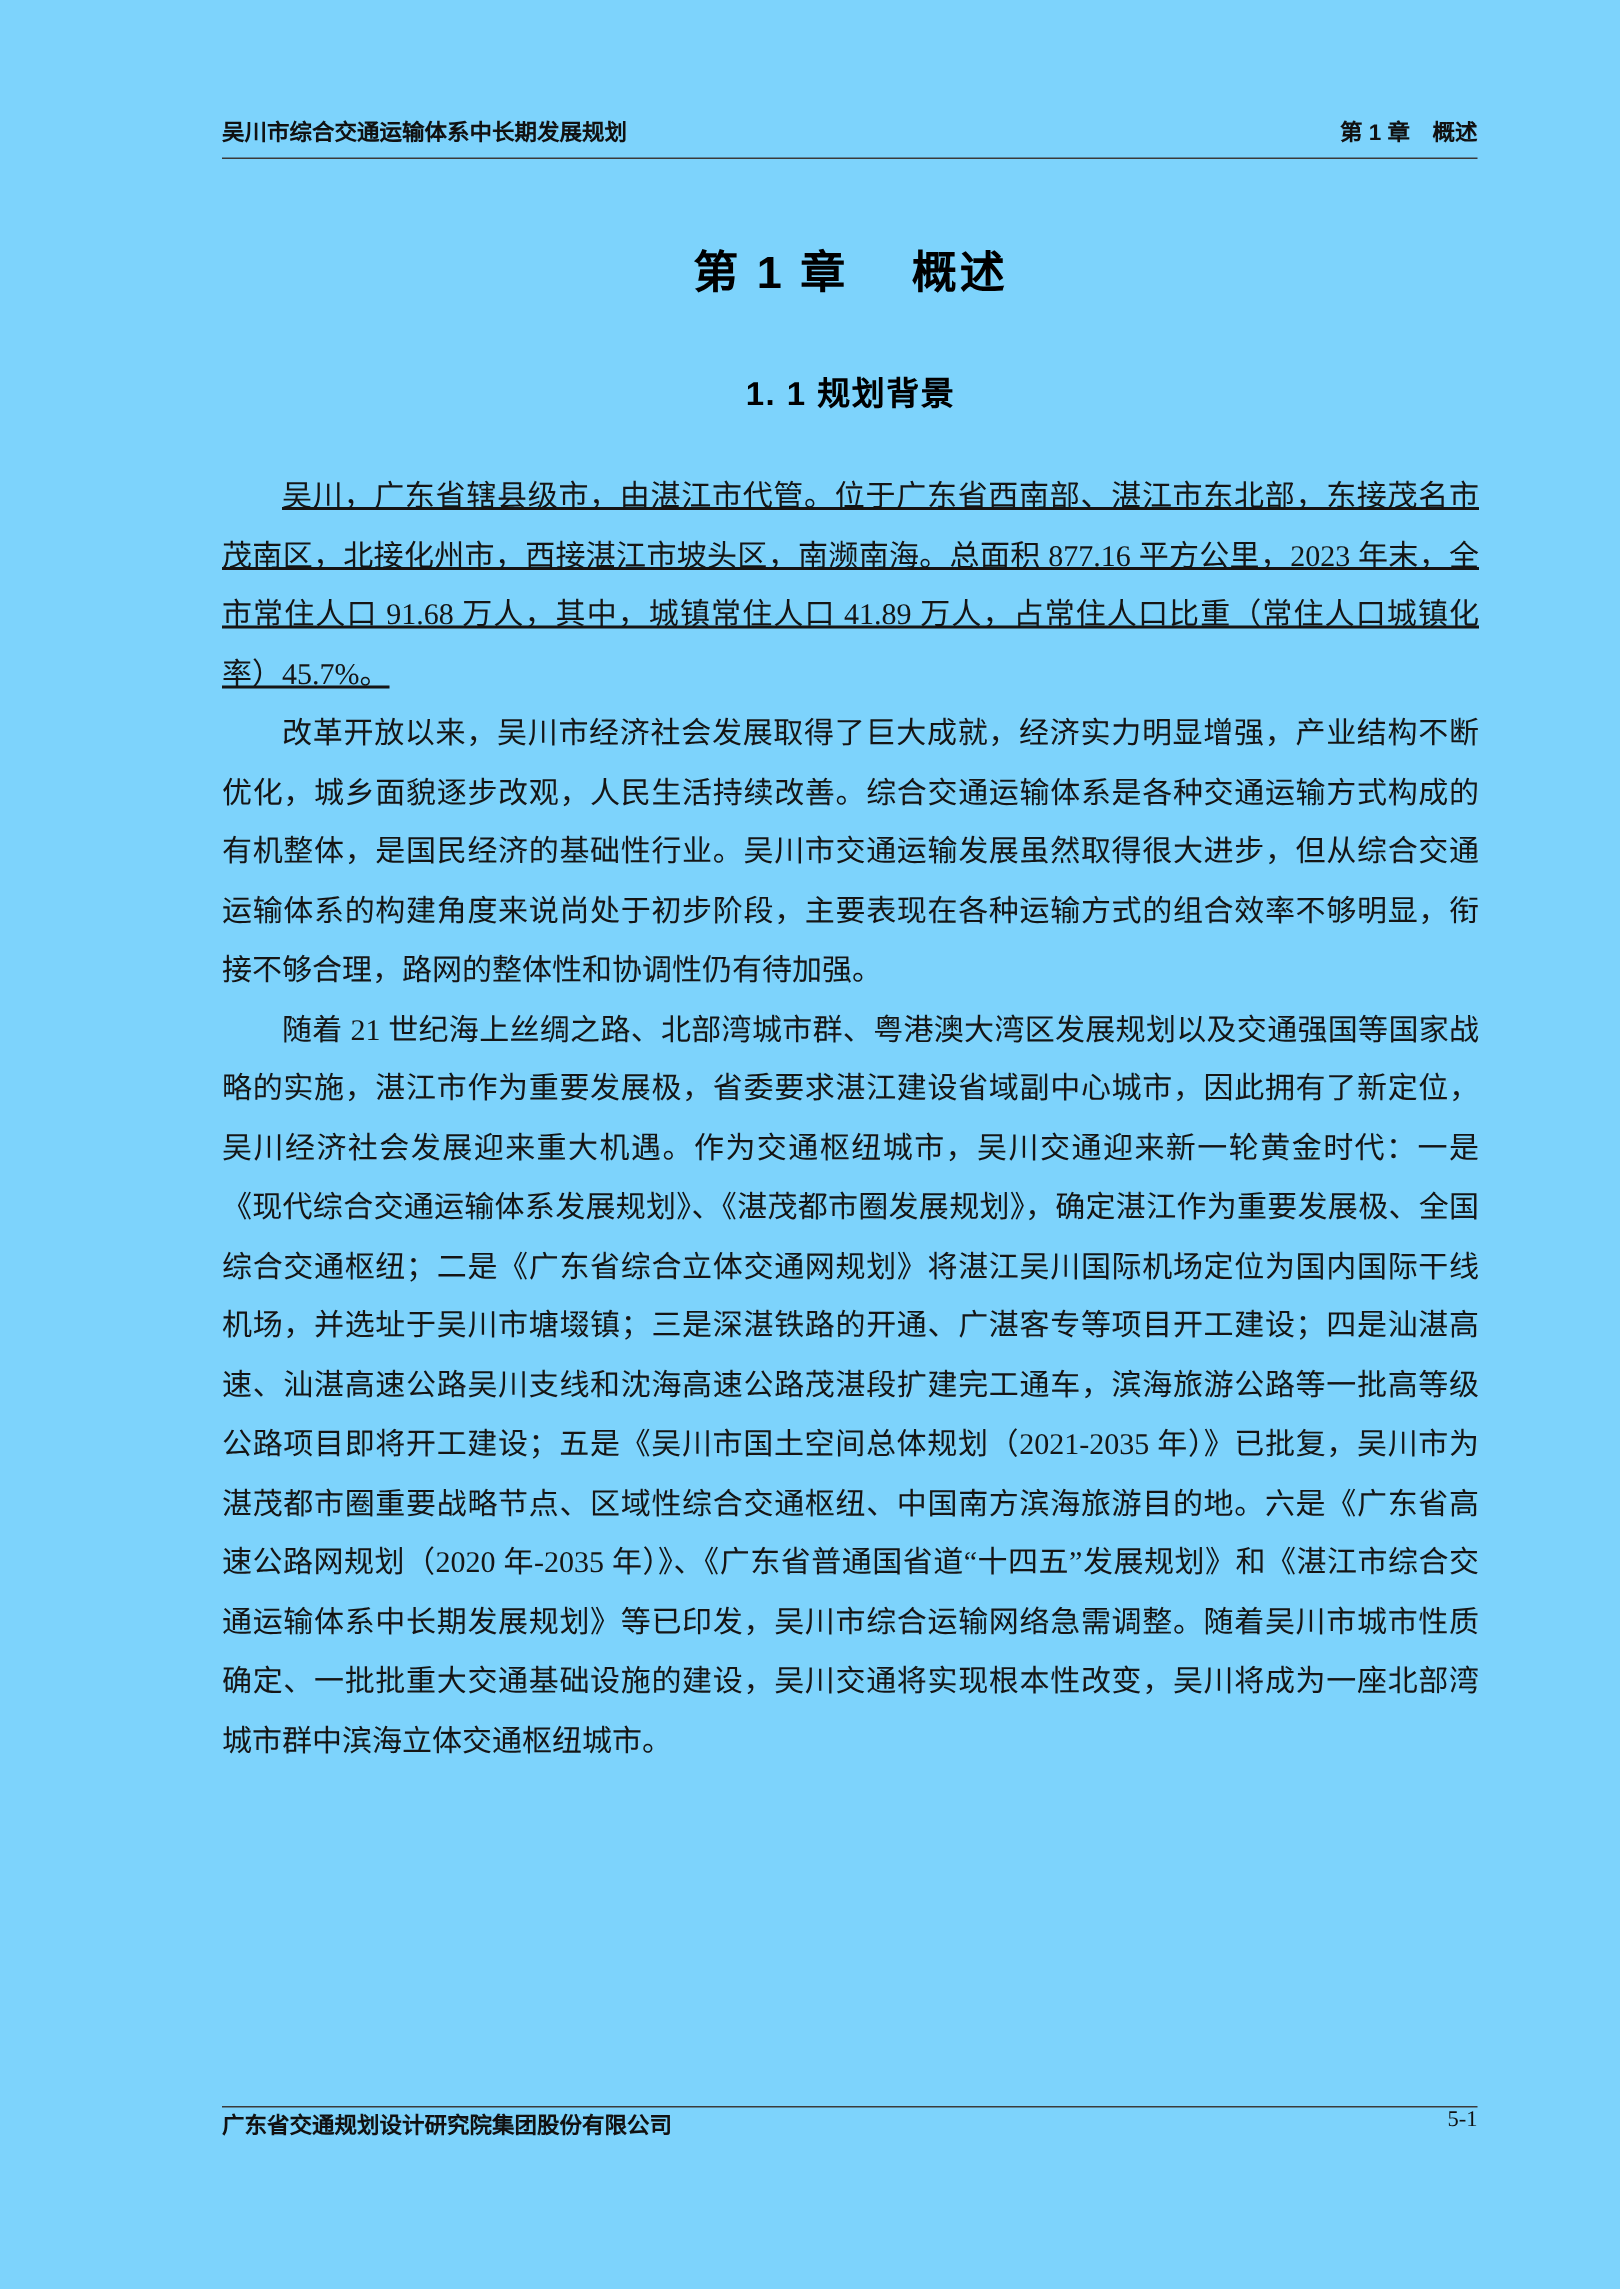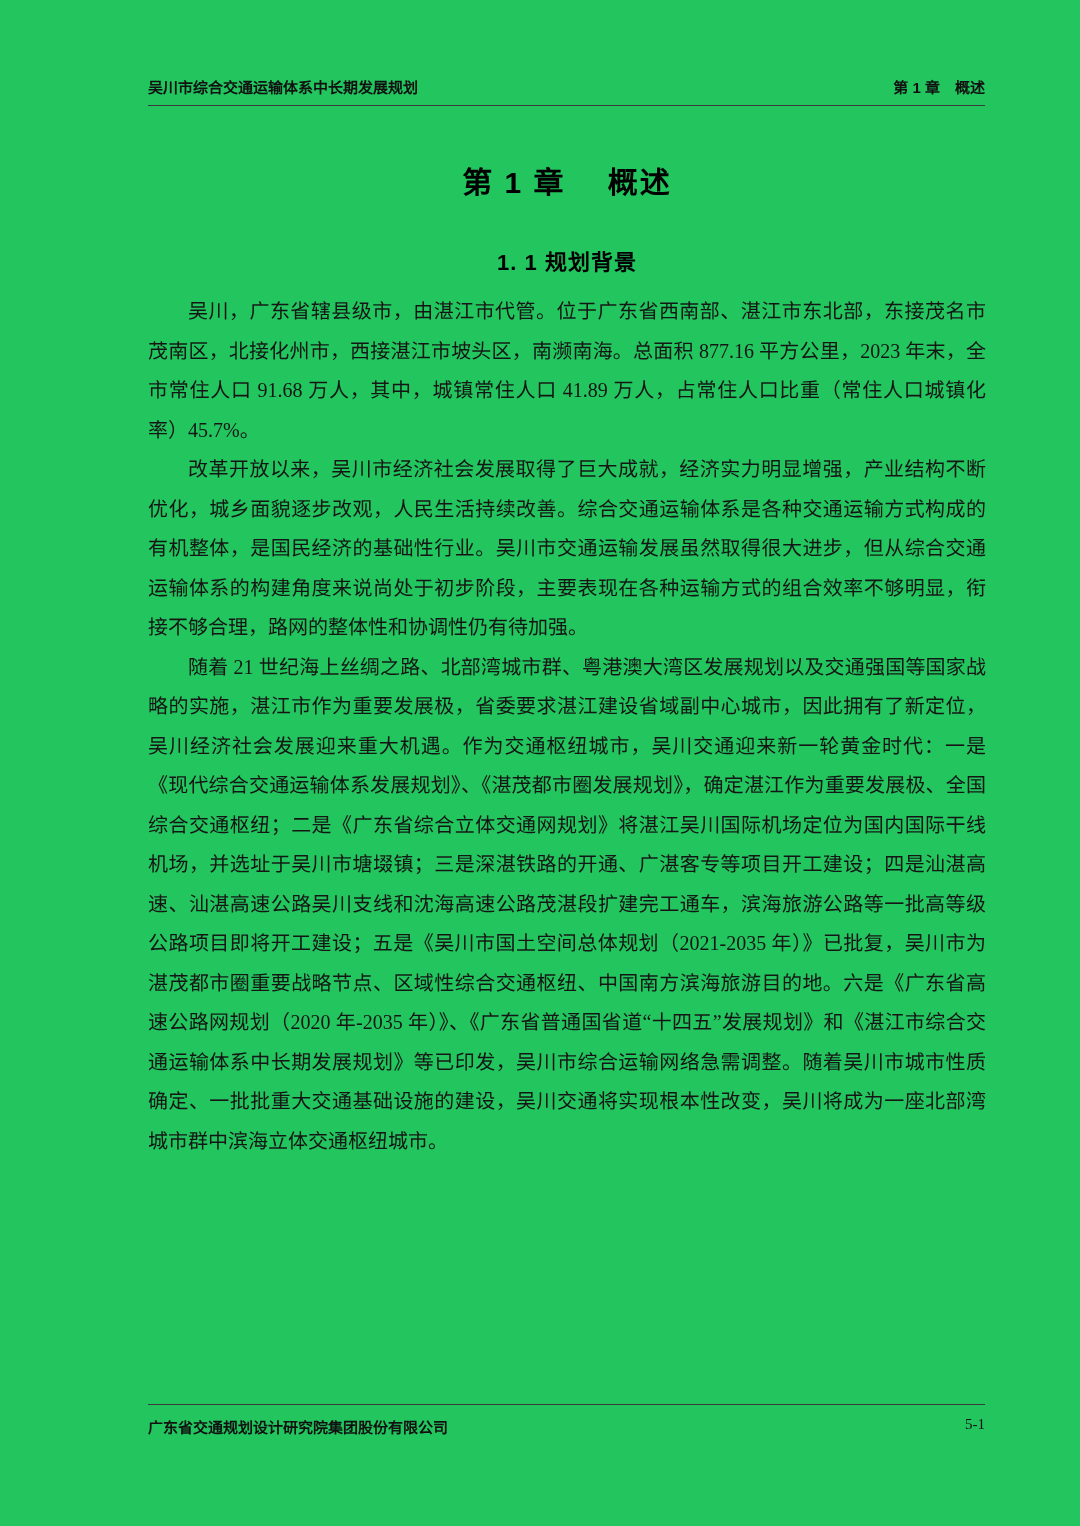--- a/index.html
+++ b/index.html
@@ -2,21 +2,21 @@
 <html lang="zh-CN"><head>
 <meta charset="utf-8">
 <style>
   * { box-sizing: border-box; }
   html, body { margin: 0; padding: 0; background: #ffffff; }
 
   .page {
     position: relative;
     width: 1080px;
     height: 1526px;
-    background: #22c55e;
+    background: #7dd3fc;
     margin: 0 auto;
     font-family: "Liberation Serif", "DejaVu Serif", serif;
     color: #1c1c1c;
     overflow: hidden;
   }
 
   
   .page-header {
     position: absolute;
     top: 76px;
@@ -66,33 +66,32 @@
   .body-para {
     margin: 0;
     font-size: 20px;
     line-height: 39.5px;
     text-align: justify;
     text-justify: inter-ideograph;
     text-indent: 2em;
     color: #151515;
     word-break: break-all;
   }
-  .body-para.first { margin-top: 14px; }
+  .body-para.first { margin-top: 34px; text-decoration: underline; }
 
   
   .page-footer {
     position: absolute;
     top: 1404px;
     left: 148px;
     right: 95px;
     display: flex;
     justify-content: space-between;
     align-items: flex-start;
     border-top: 1.5px solid #3a3a3a;
-    padding-top: 11px;
     font-size: 15px;
     color: #111;
   }
   .footer-company {
     font-family: "Liberation Sans", "DejaVu Sans", sans-serif;
     font-weight: bold;
   }
   .footer-page-number {
     font-family: "Liberation Serif", "DejaVu Serif", serif;
     font-weight: normal;

